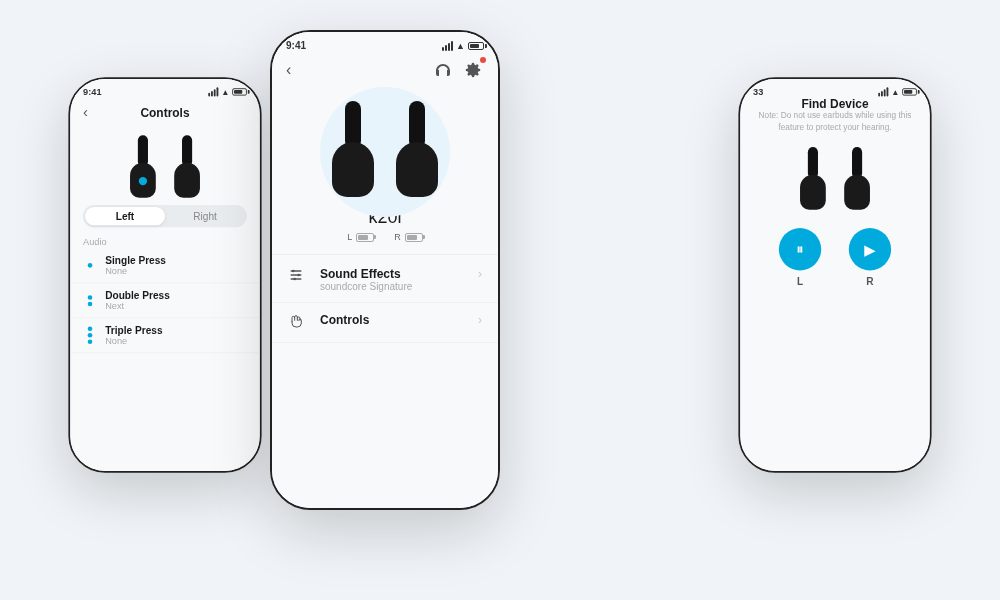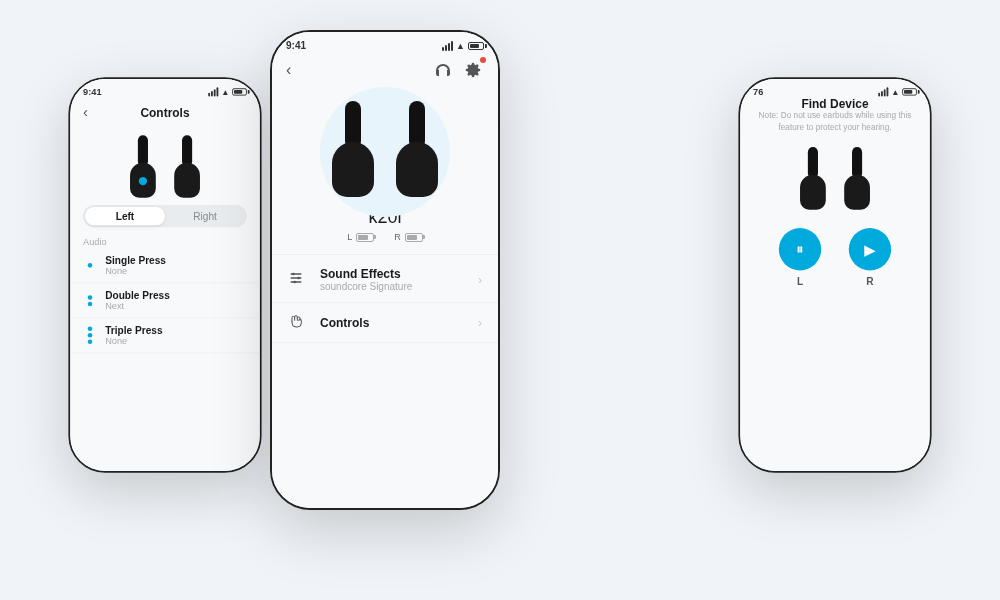--- a/index.html
+++ b/index.html
@@ -341,21 +341,20 @@
 
     .batt-fill-sm {
       width: 70%;
       height: 100%;
       background: #aaa;
       border-radius: 1px;
     }
 
     .menu-item {
       display: flex;
-      align-items: center;
       padding: 10px 16px;
       border-bottom: 1px solid #f0f0f0;
       cursor: pointer;
     }
 
     .menu-item-icon {
       width: 22px;
       font-size: 14px;
       margin-right: 10px;
       color: #555;
@@ -692,21 +691,21 @@
       </div>
       <span class="menu-chevron">›</span>
     </div>
   </div>
 </div>
 
 <div class="phone phone-right">
   <div class="phone-screen">
 
     <div class="status-bar">
-      <span class="status-time">76</span>
+      <span class="status-time">33</span>
       <div class="status-icons">
         <div class="signal-bars">
           <div class="signal-bar" style="height:4px"></div>
           <div class="signal-bar" style="height:6px"></div>
           <div class="signal-bar" style="height:8px"></div>
           <div class="signal-bar" style="height:10px"></div>
         </div>
         <span class="wifi-icon">▲</span>
         <div class="battery-icon">
           <div class="battery-fill"></div>

